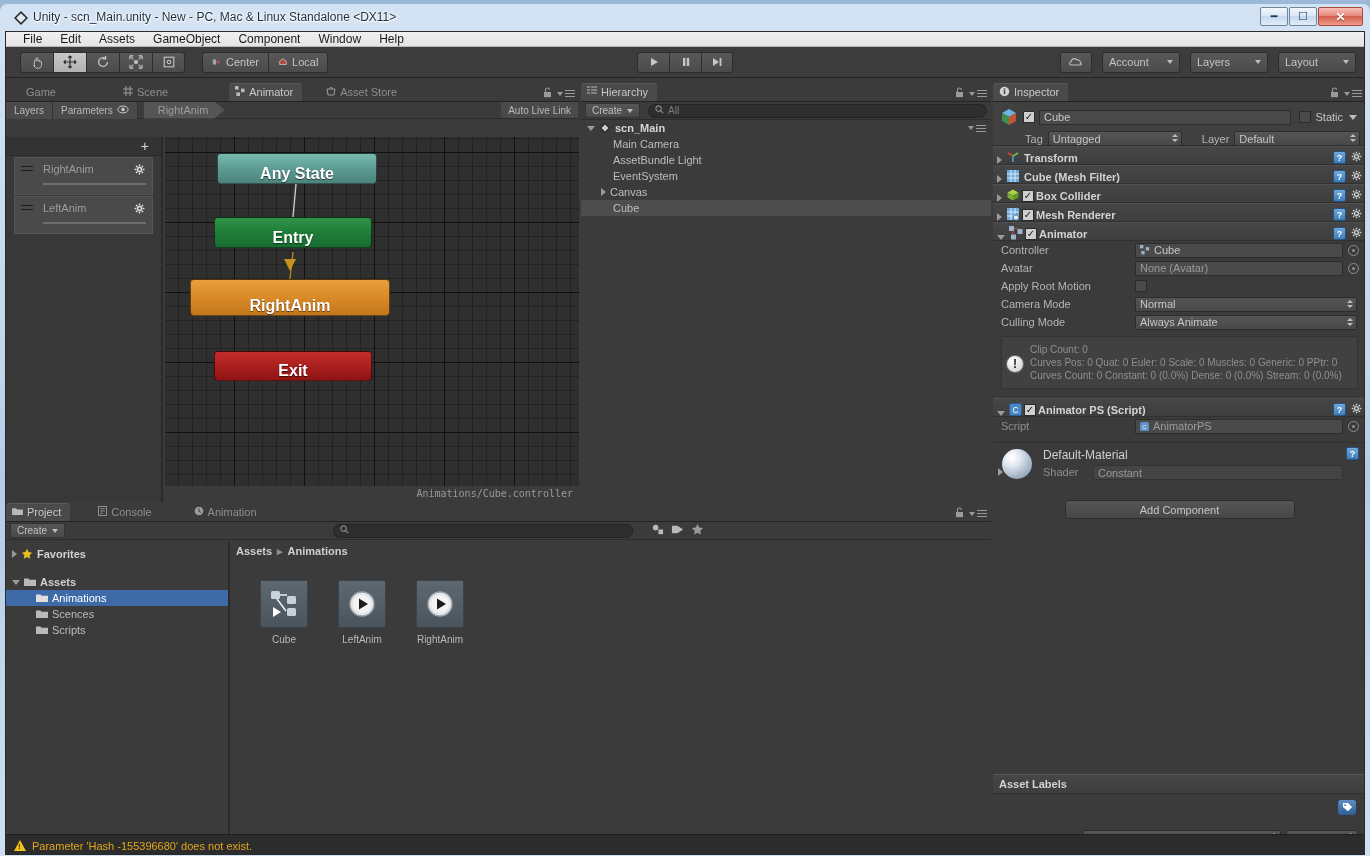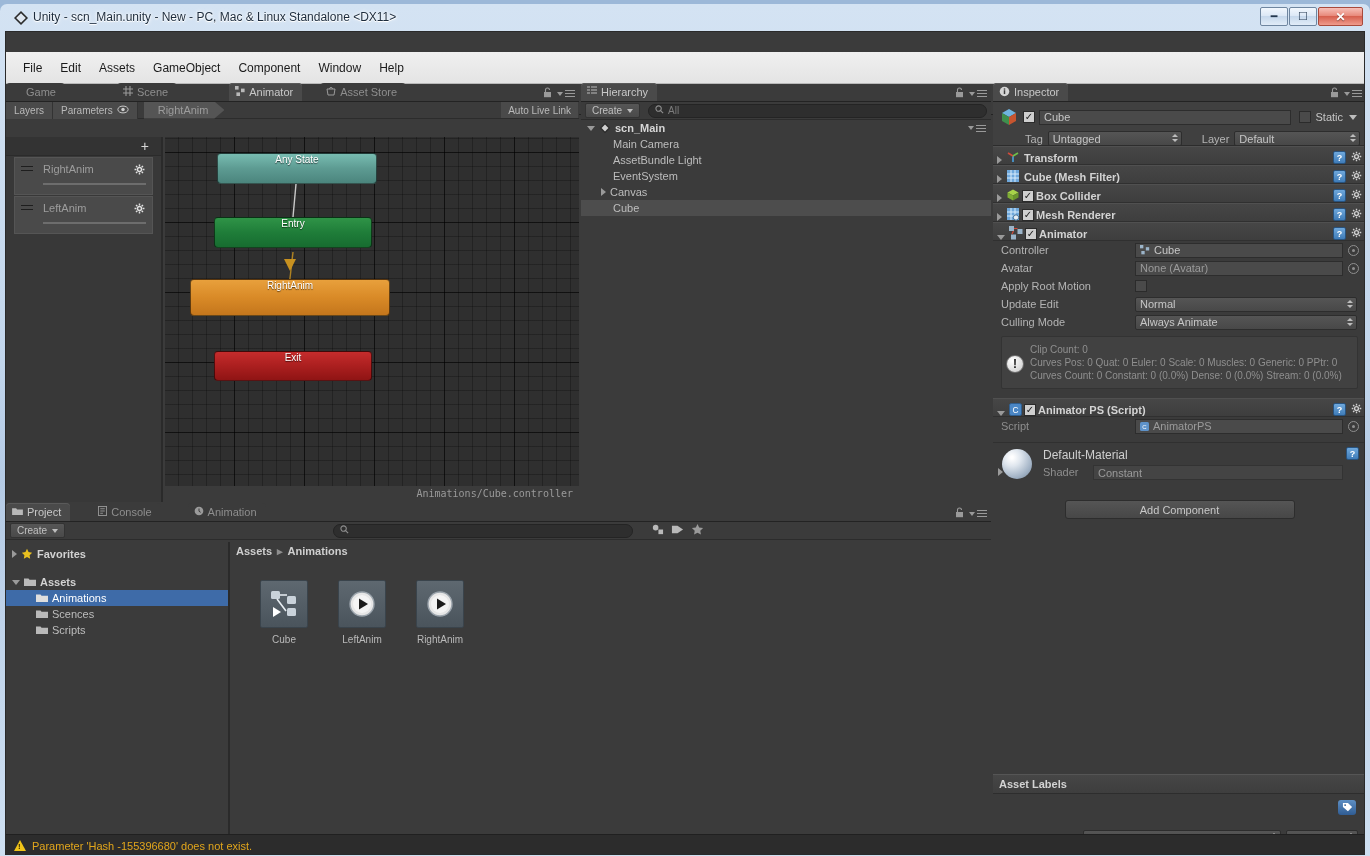--- a/index.html
+++ b/index.html
@@ -51,24 +51,23 @@
     position: absolute; left: 5px; top: 27px;
     width: 1360px; height: 824px;
     background: #3b3b3b;
     color: #b6b6b6;
     overflow: hidden;
     border: 1px solid #2a2a2a;
   }
 
   
   #menubar {
-    height: 32px; background: linear-gradient(180deg,#f0f0f0,#e4e4e4);
+    height: 15px; background: linear-gradient(180deg,#f0f0f0,#e4e4e4);
     display: flex; align-items: center; padding-left: 8px; gap: 0px;
     border-bottom: 1px solid #b9b9b9;
-    margin-top: 20px;
   }
   .menu-item {
     font-size: 12px; color: #1a1a1a; padding: 2px 9px;
   }
 
   
   #toolbar {
     height: 31px; background: #3c3c3c;
     border-bottom: 1px solid #232323;
     display: flex; align-items: center; position: relative;
@@ -193,24 +192,25 @@
   #graph {
     position: absolute; left: 159px; top: 0; width: 414px; height: 365px;
     background:
       repeating-linear-gradient(0deg, transparent 0 13px, rgba(0,0,0,.25) 13px 14px),
       repeating-linear-gradient(90deg, transparent 0 13px, rgba(0,0,0,.25) 13px 14px),
       repeating-linear-gradient(0deg, transparent 0 69px, rgba(0,0,0,.55) 69px 70px),
       repeating-linear-gradient(90deg, transparent 0 69px, rgba(0,0,0,.55) 69px 70px),
       #2f2f2f;
   }
   .node {
-    position: absolute; border-radius: 4px; display: flex; align-items: flex-start;
-    justify-content: center; font-size: 10px; color: #ffffff;
+    position: absolute; border-radius: 4px; display: flex; align-items: flex-end;
+    justify-content: center; font-size: 16px; color: #ffffff;
     text-shadow: 0 1px 1px rgba(0,0,0,.6);
     border: 1px solid rgba(0,0,0,.55);
+    font-weight: bold;
   }
   .node.any {
     background: linear-gradient(180deg,#78bcb1 0%, #5d9b92 50%, #4b857d 100%);
   }
   .node.entry {
     background: linear-gradient(180deg,#2f9347 0%, #1f7d39 50%, #176c30 100%);
   }
   .node.state {
     background: linear-gradient(180deg,#e8a03c 0%, #d98a27 50%, #c4761c 100%);
   }
@@ -938,21 +938,21 @@
           <span class="objfield" style="width:208px;color:#9a9a9a;">
             <span>None (Avatar)</span>
           </span>
           <span class="radio-o"></span>
         </div>
         <div class="prop-row">
           <span class="prop-label">Apply Root Motion</span>
           <span class="ucheck" style="background:#4a4a4a;"></span>
         </div>
         <div class="prop-row">
-          <span class="prop-label">Update Edit</span>
+          <span class="prop-label">Camera Mode</span>
           <span class="upopup" style="width:222px;">
             <span>Normal</span>
             <span class="updown">
                 <i class="u"></i>
                 <i class="d"></i>
               </span>
           </span>
         </div>
         <div class="prop-row">
           <span class="prop-label">Culling Mode</span>

